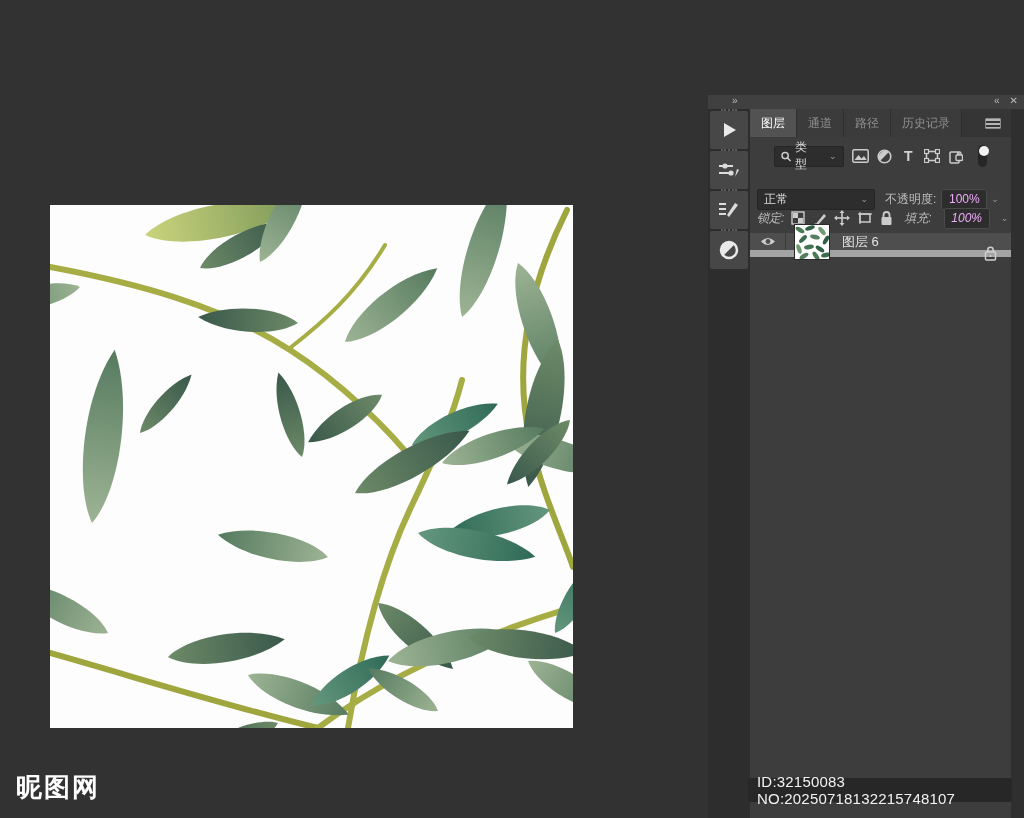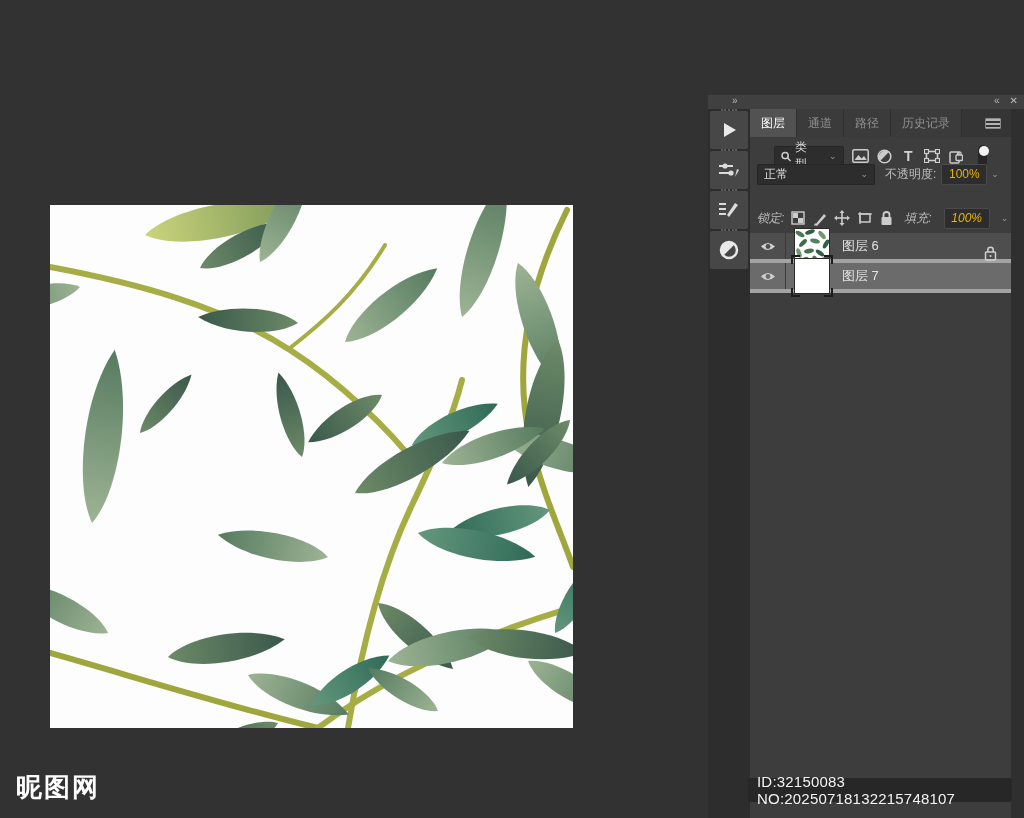--- a/index.html
+++ b/index.html
@@ -58,57 +58,57 @@
   .tab.active { background:#525252; color:#ffffff; }
   .panel-menu-icon {
     position:absolute; right:10px; top:9px; width:16px; height:11px; cursor:pointer;
     background:linear-gradient(#b5b5b5 0 2px,transparent 2px 4px,#b5b5b5 4px 6px,transparent 6px 8px,#b5b5b5 8px 10px,transparent 10px);
     border:1px solid #8a8a8a; border-radius:1px;
   }
 
   
   .row { position:absolute; left:0; right:13px; height:28px; display:flex; align-items:center; }
   .filter-row { top:33px; padding:0 24px; gap:8px; }
-  .blend-row  { top:51px; padding:0 7px;text-align:right; }
+  .blend-row  { top:76px; padding:0 7px;text-align:right; }
   .lock-row   { top:95px; padding:0 7px; gap:7px;font-style:italic; }
 
   .select-box {
     height:21px; background:#2d2d2d; border:1px solid #252525; border-radius:2px;
     display:flex; align-items:center; padding:0 6px; font-size:12px; color:#dddddd;
     cursor:pointer;
   }
   .chev { margin-left:auto; color:#9a9a9a; font-size:9px; padding-left:8px; }
   .search-box { width:92px; gap:4px; }
   .blend-select { width:118px; }
   .label { font-size:12px; color:#bdbdbd; white-space:nowrap; }
   .value-box {
     height:21px; min-width:46px; background:#2d2d2d; border:1px solid #4a4a4a;
     border-radius:2px; display:flex; align-items:center; justify-content:center;
-    font-size:12px; color:#eab308; margin-left:5px; cursor:pointer;
+    font-size:12px; color:#f0abfc; margin-left:5px; cursor:pointer;
   }
   .value-chev { color:#9a9a9a; font-size:9px; margin-left:4px; cursor:pointer; }
 
   .ficon { width:22px; height:20px; display:flex; align-items:center; justify-content:center; cursor:pointer; }
   .ficon svg { display:block; }
   .t-glyph { font-size:14px; font-weight:bold; color:#d2d2d2; }
 
   .toggle-pill {
     width:13px; height:22px; background:#262626; border-radius:7px; margin-left:6px;
     position:relative; cursor:pointer;
   }
   .toggle-pill::after {
     content:""; position:absolute; top:1px; left:1.5px; width:10px; height:10px;
     border-radius:50%; background:#f2f2f2;
   }
 
   
   .layers { position:absolute; left:0; right:13px; top:124px; }
   .layer-row {
-    height:30px; display:flex; align-items:center; background:#4e4e4e;
-    border-bottom:4px solid #a3a3a3; position:relative; cursor:pointer;
+    height:24px; display:flex; align-items:center; background:#4e4e4e;
+    border-bottom:7px solid #a3a3a3; position:relative; cursor:pointer;
   }
   .layer-row.selected { background:#6b6b6b; }
   .eye-cell {
     width:36px; height:100%; display:flex; align-items:center; justify-content:center;
     border-right:1px solid #3a3a3a; cursor:pointer;
   }
   .thumb-wrap { margin-left:8px; position:relative; width:36px; height:36px; }
   .thumb { width:36px; height:36px; background:#ffffff; border:1px solid #2a2a2a; overflow:hidden; }
   .thumb svg { display:block; }
   .bracket { position:absolute; width:9px; height:9px; border:2px solid #1c1c1c; }
@@ -383,36 +383,20 @@
         <span class="layer-name">图层 6</span>
         <span class="layer-lock">
           <svg width="13" height="15" viewBox="0 0 13 15">
             <rect x="1.5" y="6" width="10" height="8" rx="1" fill="none" stroke="#d0d0d0" stroke-width="1.5"></rect>
             <path d="M3.8,6 V4 a2.7 2.7 0 0 1 5.4,0 V6" fill="none" stroke="#d0d0d0" stroke-width="1.5"></path>
             <circle cx="6.5" cy="10" r="1.1" fill="#d0d0d0"></circle>
           </svg>
         </span>
       </div>
 
-      <div class="layer-row selected">
-        <div class="eye-cell">
-          <svg width="16" height="11" viewBox="0 0 16 11">
-            <path d="M1,5.5 Q8,-1.5 15,5.5 Q8,12.5 1,5.5 Z" fill="#cfcfcf"></path>
-            <circle cx="8" cy="5.5" r="2.4" fill="#6b6b6b"></circle>
-          </svg>
-        </div>
-        <div class="thumb-wrap">
-          <div class="thumb"></div>
-          <span class="bracket bk-tl"></span>
-          <span class="bracket bk-tr"></span>
-          <span class="bracket bk-bl"></span>
-          <span class="bracket bk-br"></span>
-        </div>
-        <span class="layer-name">图层 7</span>
-      </div>
 
     </div>
   </div>
 </div>
 
 <div class="watermark">
   <span class="wm-site">昵图网</span>
 </div>
 
 <div class="id-bar">

